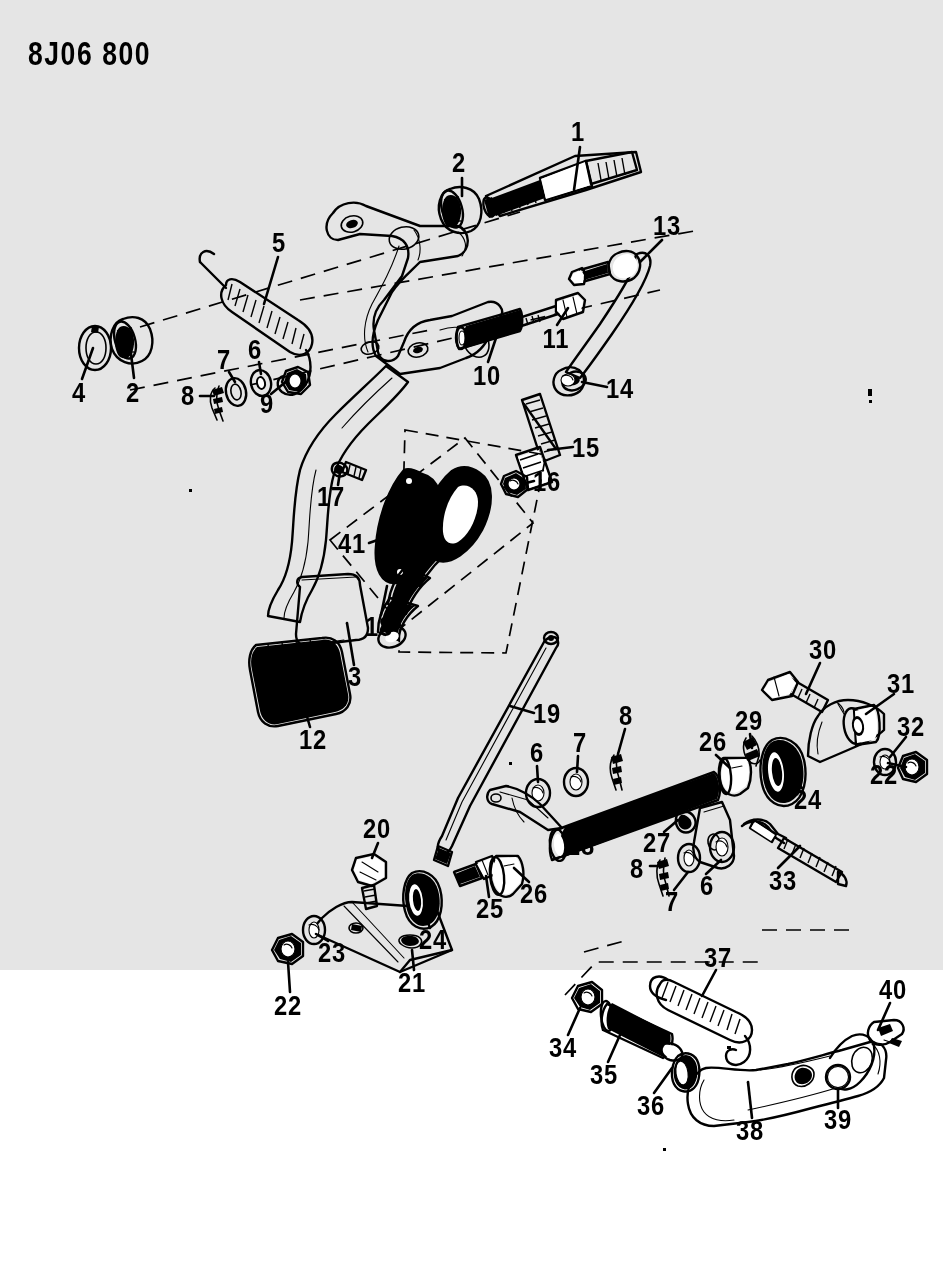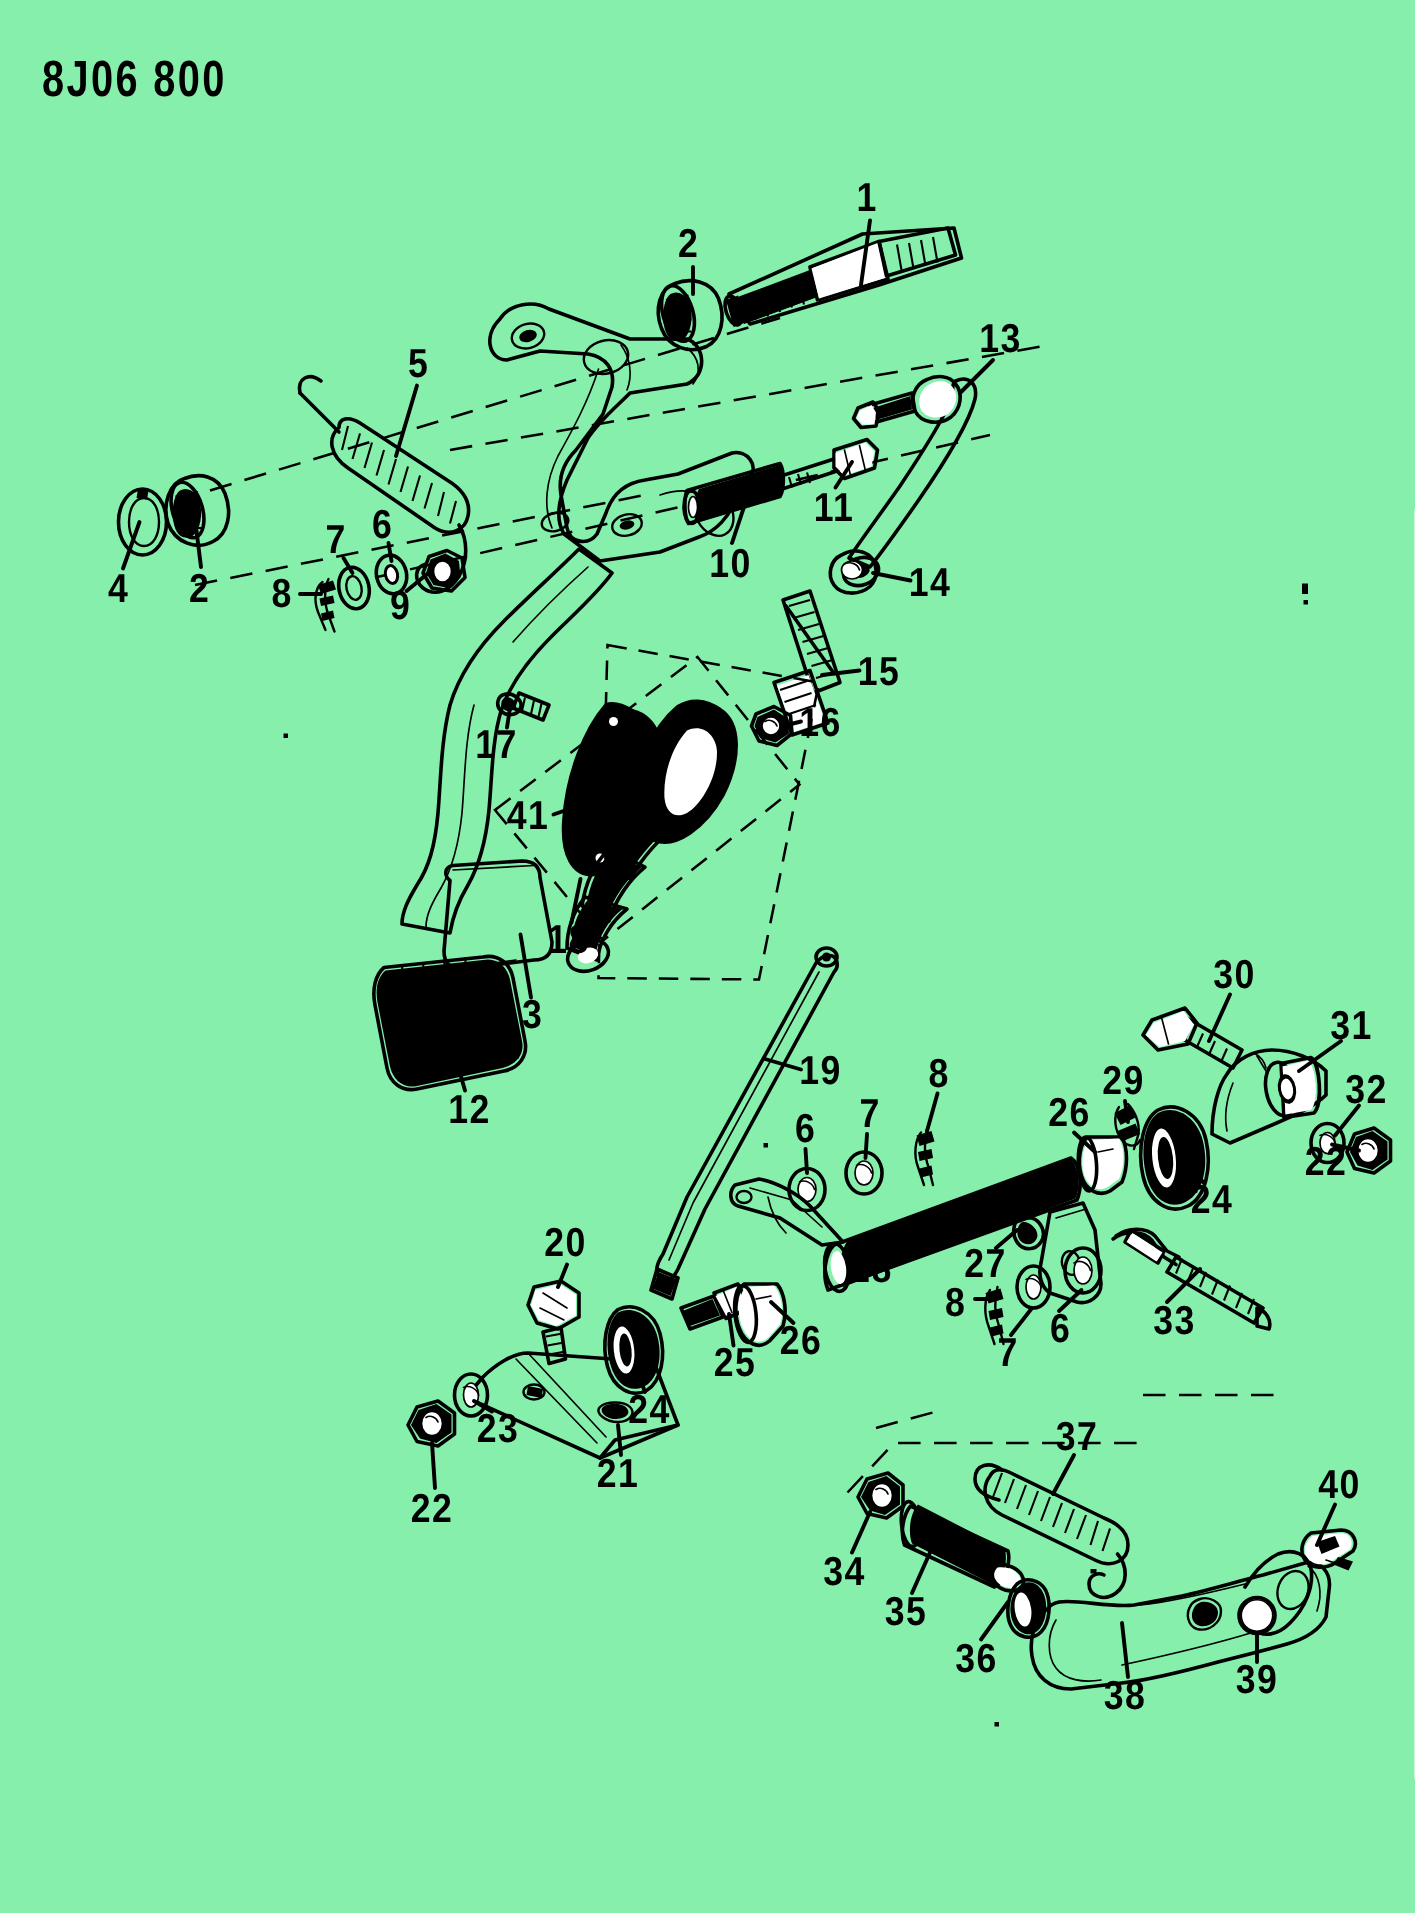--- a/index.html
+++ b/index.html
@@ -13,22 +13,22 @@
     height: 1275px;
     position: relative;
     overflow: hidden;
     font-family: "Liberation Sans", sans-serif;
     color: #000000;
   }
   #sheet {
     position: absolute;
     inset: 0;
     width: 943px;
-    height: 1275px;
-    background: #86efac;
+    height: 970px;
+    background: #e5e5e5;
   }
   
   #figure-number {
     position: absolute;
     left: 28px;
     top: 36px;
     font-family: "Liberation Sans", sans-serif;
     font-size: 34px;
     font-weight: bold;
     letter-spacing: 2px;

